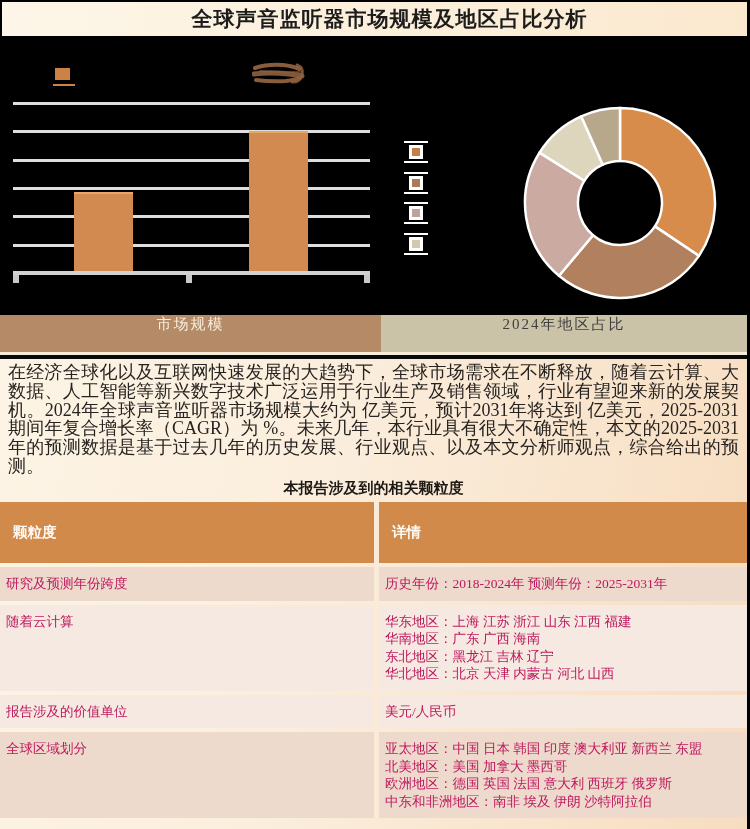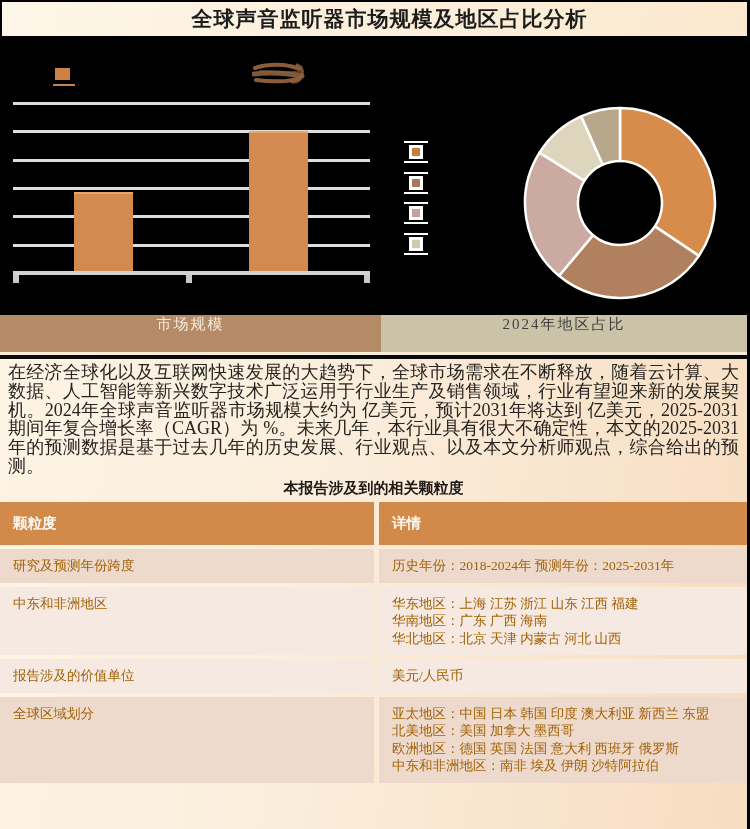--- a/index.html
+++ b/index.html
@@ -43,22 +43,22 @@
   .black-line{height:4px; background:#0a0a0a;}
   
   .body-text p{
     margin:4px 0 0; padding:0 8px; font-size:18px; line-height:18.8px;
     text-align:justify; color:#262320;
   }
   .body-text h2{margin:3px 0 4px; font-size:15px; font-weight:700; text-align:center; color:#1d1a16;}
   
   .gran-table{width:750px;}
   .t-row{display:grid; grid-template-columns:374px 1fr; column-gap:5px; margin-bottom:4px;}
-  .t-head .t-cell{background:#d28a4b; color:#fdfaf5; font-weight:700; font-size:14.5px; padding:13px 13px;}
-  .t-cell{font-size:13.5px; line-height:17.5px; color:#a16207; padding:8px 13px;}
+  .t-head .t-cell{background:#d28a4b; color:#fdfaf5; font-weight:700; font-size:14.5px; padding:22px 13px;}
+  .t-cell{font-size:13.5px; line-height:17.5px; color:#be185d; padding:8px 6px;}
   .t-row.dark .t-cell{background:#eedacd;}
   .t-row.light .t-cell{background:#f5e9e1;}
 </style>
 </head>
 <body>
 
 <div class="page">
 
   <header class="title-bar">
     <h1>全球声音监听器市场规模及地区占比分析</h1>
@@ -141,24 +141,25 @@
       <div class="t-cell">详情</div>
     </div>
     <div id="granularity-rows">
         <div class="t-row dark">
           <div class="t-cell">研究及预测年份跨度</div>
           <div class="t-cell">
             <div>历史年份：2018-2024年 预测年份：2025-2031年</div>
           </div>
         </div>
         <div class="t-row light">
-          <div class="t-cell">中东和非洲地区</div>
+          <div class="t-cell">随着云计算</div>
           <div class="t-cell">
             <div>华东地区：上海 江苏 浙江 山东 江西 福建</div>
             <div>华南地区：广东 广西 海南</div>
+            <div>东北地区：黑龙江 吉林 辽宁</div>
             <div>华北地区：北京 天津 内蒙古 河北 山西</div>
           </div>
         </div>
         <div class="t-row light">
           <div class="t-cell">报告涉及的价值单位</div>
           <div class="t-cell">
             <div>美元/人民币</div>
           </div>
         </div>
         <div class="t-row dark">

